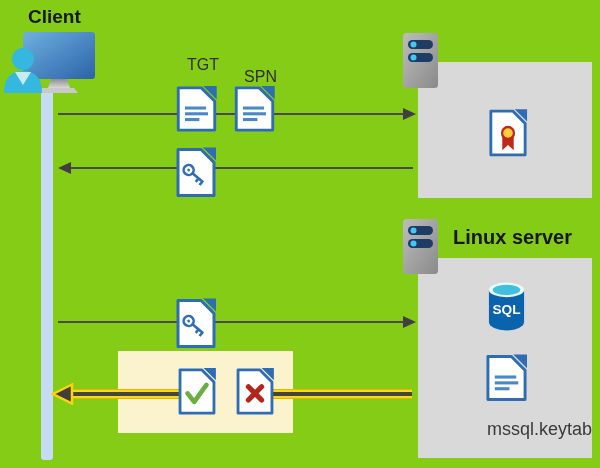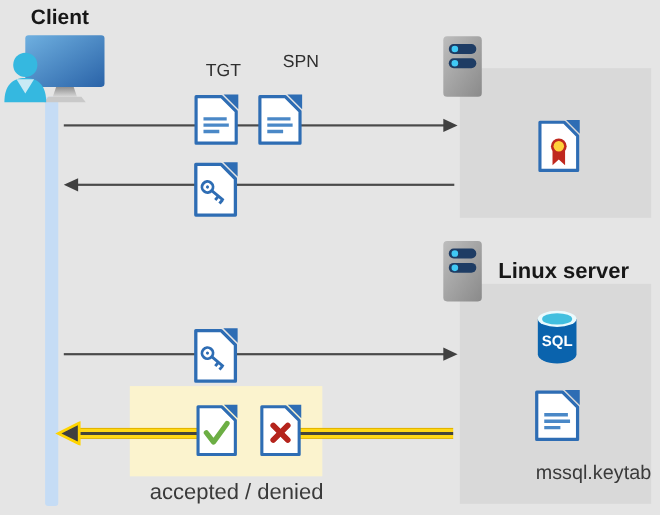--- a/index.html
+++ b/index.html
@@ -1,17 +1,17 @@
 <!DOCTYPE html>
 <html><head>
 <meta charset="utf-8">
 <style>
   html,body { margin:0; padding:0; background:#fff; }
   .canvas {
-    position:relative; width:600px; height:468px; background:#e5e5e5;
+    position:relative; width:600px; height:468px; background:#84cc16;
     font-family:"Liberation Sans", sans-serif; overflow:hidden;
   }
   .abs { position:absolute; }
 
   
   .title-bold { font-weight:bold; color:#171717; font-size:20px; line-height:1.15; }
   .client-title { font-weight:bold; color:#171717; font-size:19px; }
   .small-label { font-size:16px; color:#2f2f2f; }
   .caption { font-size:20px; color:#3a3a3a; }
   .keytab-caption { font-size:18px; color:#3a3a3a; }
@@ -65,21 +65,21 @@
       </g>
       <g>
         <circle cx="20" cy="29" r="11" fill="#35b8e0"></circle>
         <path d="M1,63 C1,48 8,41 20,41 C32,41 39,48 39,63 Z" fill="#35b8e0"></path>
         <path d="M12,42 L20,55 L28,42 Z" fill="#c8eaf5"></path>
       </g>
     </svg>
   </div>
 
   <div class="abs small-label center" style="left:174px; top:56px; width:45px;">TGT</div>
-  <div class="abs small-label center" style="left:232px; top:48px; width:45px;margin-left:13px;">SPN</div>
+  <div class="abs small-label center" style="left:232px; top:68px; width:45px;">SPN</div>
 
   <div class="abs hline" style="left:58px; top:113px; width:347px;"></div>
   <div class="abs arrow-right" style="left:403px; top:108px;"></div>
 
   <div class="abs" style="left:175px; top:85px;">
     <svg width="43" height="48" viewBox="0 0 44 50">
       <path d="M3,3 H27 L41,17 V47 H3 Z" fill="#ffffff" stroke="#2e6db4" stroke-width="3" stroke-linejoin="round"></path>
       <path d="M29,1 H43 V15 Z" fill="#2e6db4"></path>
       <g stroke="#4a88c7" stroke-width="3.2">
         <line x1="10" y1="24" x2="32" y2="24"></line>
@@ -138,21 +138,21 @@
   <div class="abs" style="left:488px; top:108px;">
     <svg width="40" height="50" viewBox="0 0 42 52">
       <path d="M3,3 H26 L39,16 V49 H3 Z" fill="#ffffff" stroke="#2e6db4" stroke-width="3" stroke-linejoin="round"></path>
       <path d="M28,1 H41 V14 Z" fill="#2e6db4"></path>
       <path d="M15,29 L15,44 L21,38.5 L27,44 L27,29 Z" fill="#c0281e"></path>
       <circle cx="21" cy="26" r="7.5" fill="#c0281e"></circle>
       <circle cx="21" cy="26" r="5" fill="#ffd23b"></circle>
     </svg>
   </div>
 
-  <div class="abs title-bold" style="left:453px; top:236px; white-space:nowrap;">Linux server</div>
+  <div class="abs title-bold" style="left:453px; top:226px; white-space:nowrap;">Linux server</div>
 
   <div class="abs gray-box" style="left:418px; top:258px; width:174px; height:200px;"></div>
 
   <div class="abs" style="left:402px; top:218px;">
     <svg width="37" height="57" viewBox="0 0 37 57">
       <defs>
         <linearGradient id="srv2" x1="0" y1="0" x2="1" y2="1">
           <stop offset="0" stop-color="#bdbdbd"></stop>
             <stop offset="1" stop-color="#8a8a8a"></stop>
         </linearGradient>
@@ -225,15 +225,14 @@
     <svg width="40" height="49" viewBox="0 0 42 52">
       <path d="M3,3 H26 L39,16 V49 H3 Z" fill="#ffffff" stroke="#2e6db4" stroke-width="3" stroke-linejoin="round"></path>
       <path d="M28,1 H41 V14 Z" fill="#2e6db4"></path>
       <g stroke="#b5241c" stroke-width="5.5" stroke-linecap="round">
         <line x1="14" y1="21" x2="28" y2="35"></line>
         <line x1="28" y1="21" x2="14" y2="35"></line>
       </g>
     </svg>
   </div>
 
-  <div class="abs caption center" style="left:114px; top:437px; width:180px;">accepted / denied</div>
 
 </div>
 
 </body></html>

